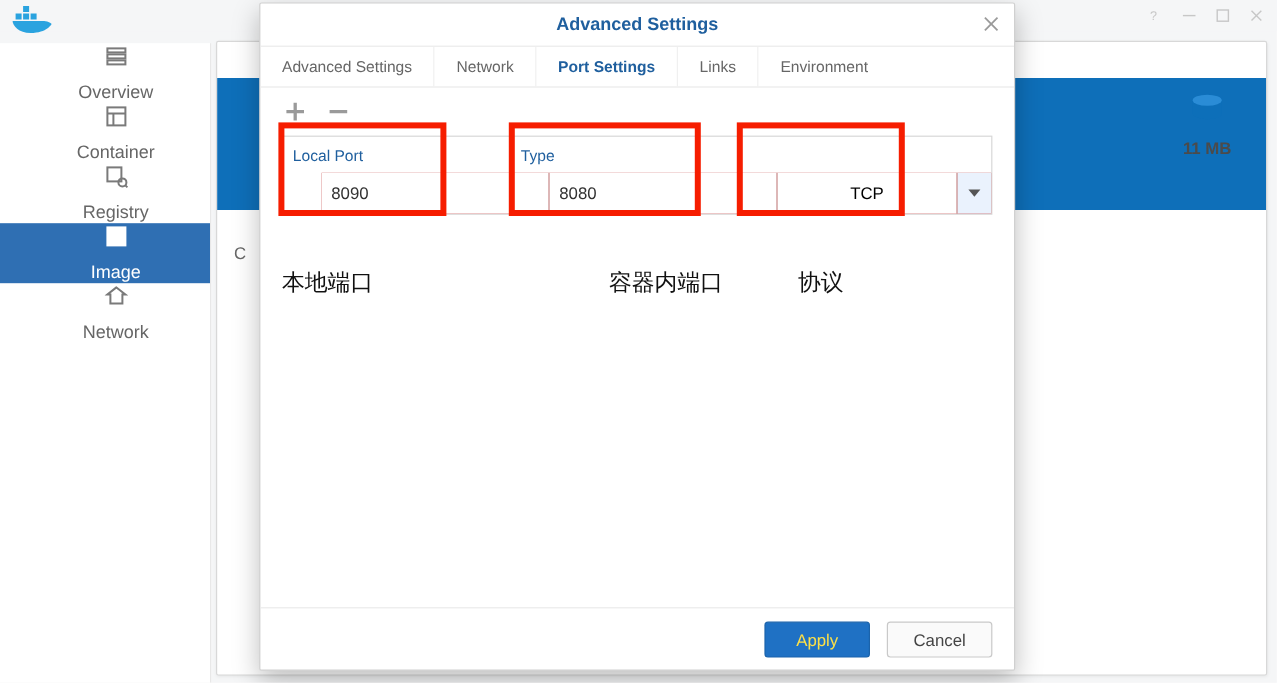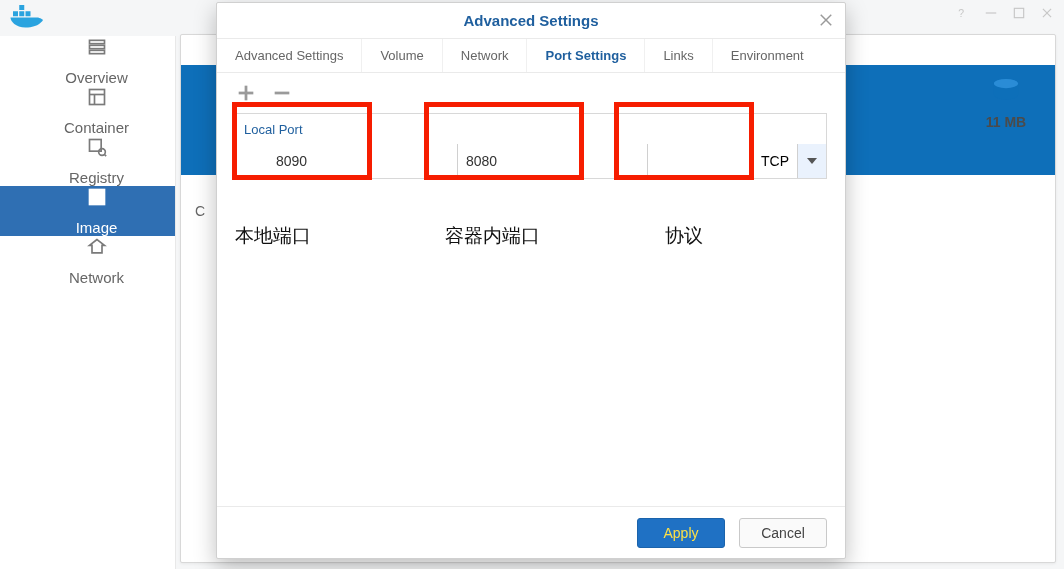--- a/index.html
+++ b/index.html
@@ -110,40 +110,40 @@
   .dcell {
     border-right: 1px solid #d0d0d0; display:flex; align-items:center;
   }
   .dcell:last-child { border-right:none; }
   .dcell input[type=text] {
     width: 100%; height: 100%; border: none; padding: 0 8px;
     font-size: 14px; color: #333; background: #fff;
   }
   .type-select {
     width: 100%; height: 100%; border: none; background:#fff;
-    padding: 0 8px; font-size: 14px; display:flex; align-items:center; justify-content:flex-end;
+    padding: 0 8px; font-size: 14px; display:flex; align-items:center; justify-content:center;
     cursor: pointer;
   }
   .caret { width:0; height:0; border-left:5px solid transparent; border-right:5px solid transparent; border-top:6px solid #555; }
 
   
   .redbox {
     position:absolute; border:5px solid #f61d00; pointer-events:none;
   }
   .red1 { left: -4px;  top: -12px; width: 140px; height: 78px; }
   .red2 { left: 188px; top: -12px; width: 160px; height: 78px; }
   .red3 { left: 378px; top: -12px; width: 140px; height: 78px; }
 
   .caption-row {
     display:flex; margin-top: 44px; padding-left: 18px; color:#111;
     font-size: 19px;
   }
   .caption-row span { display:inline-block; }
   .cap1 { width: 210px; }
-  .cap2 { width: 220px; }
+  .cap2 { width: 220px; text-align: center; }
   .cap3 { }
 
   
   .modal-footer {
     margin-top: auto; height: 52px; border-top: 1px solid #eaeaea;
     display:flex; justify-content:flex-end; align-items:center; gap: 14px;
     padding-right: 18px;
   }
   .btn {
     min-width: 88px; height: 30px; border-radius: 3px; font-size: 14px;
@@ -268,23 +268,20 @@
           <line x1="19" y1="5" x2="5" y2="19" stroke="#9a9a9a" stroke-width="2"></line>
         </svg>
     </span>
   </div>
 
   <div class="modal-tabs">
     <div class="mtab">
         <span>Advanced Settings</span>
       </div>
     <div class="mtab">
-        <span>Volume</span>
-      </div>
-    <div class="mtab">
         <span>Network</span>
       </div>
     <div class="mtab active">
         <span>Port Settings</span>
       </div>
     <div class="mtab">
         <span>Links</span>
       </div>
     <div class="mtab">
         <span>Environment</span>
@@ -301,20 +298,21 @@
     <div class="tbtn">
       <svg viewBox="0 0 24 24" width="22" height="22">
           <line x1="4" y1="12" x2="20" y2="12" stroke="#9a9a9a" stroke-width="3"></line>
         </svg>
     </div>
   </div>
 
   <div class="ptable">
     <div class="head-row">
       <div class="hcell">Local Port</div>
+      <div class="hcell">Type</div>
       <div class="hcell"></div>
     </div>
     <div class="data-row">
       <div class="dcell">
           <input type="text" value="8090" style="">
         </div>
       <div class="dcell">
           <input type="text" value="8080" style="">
         </div>
       <div class="dcell">

